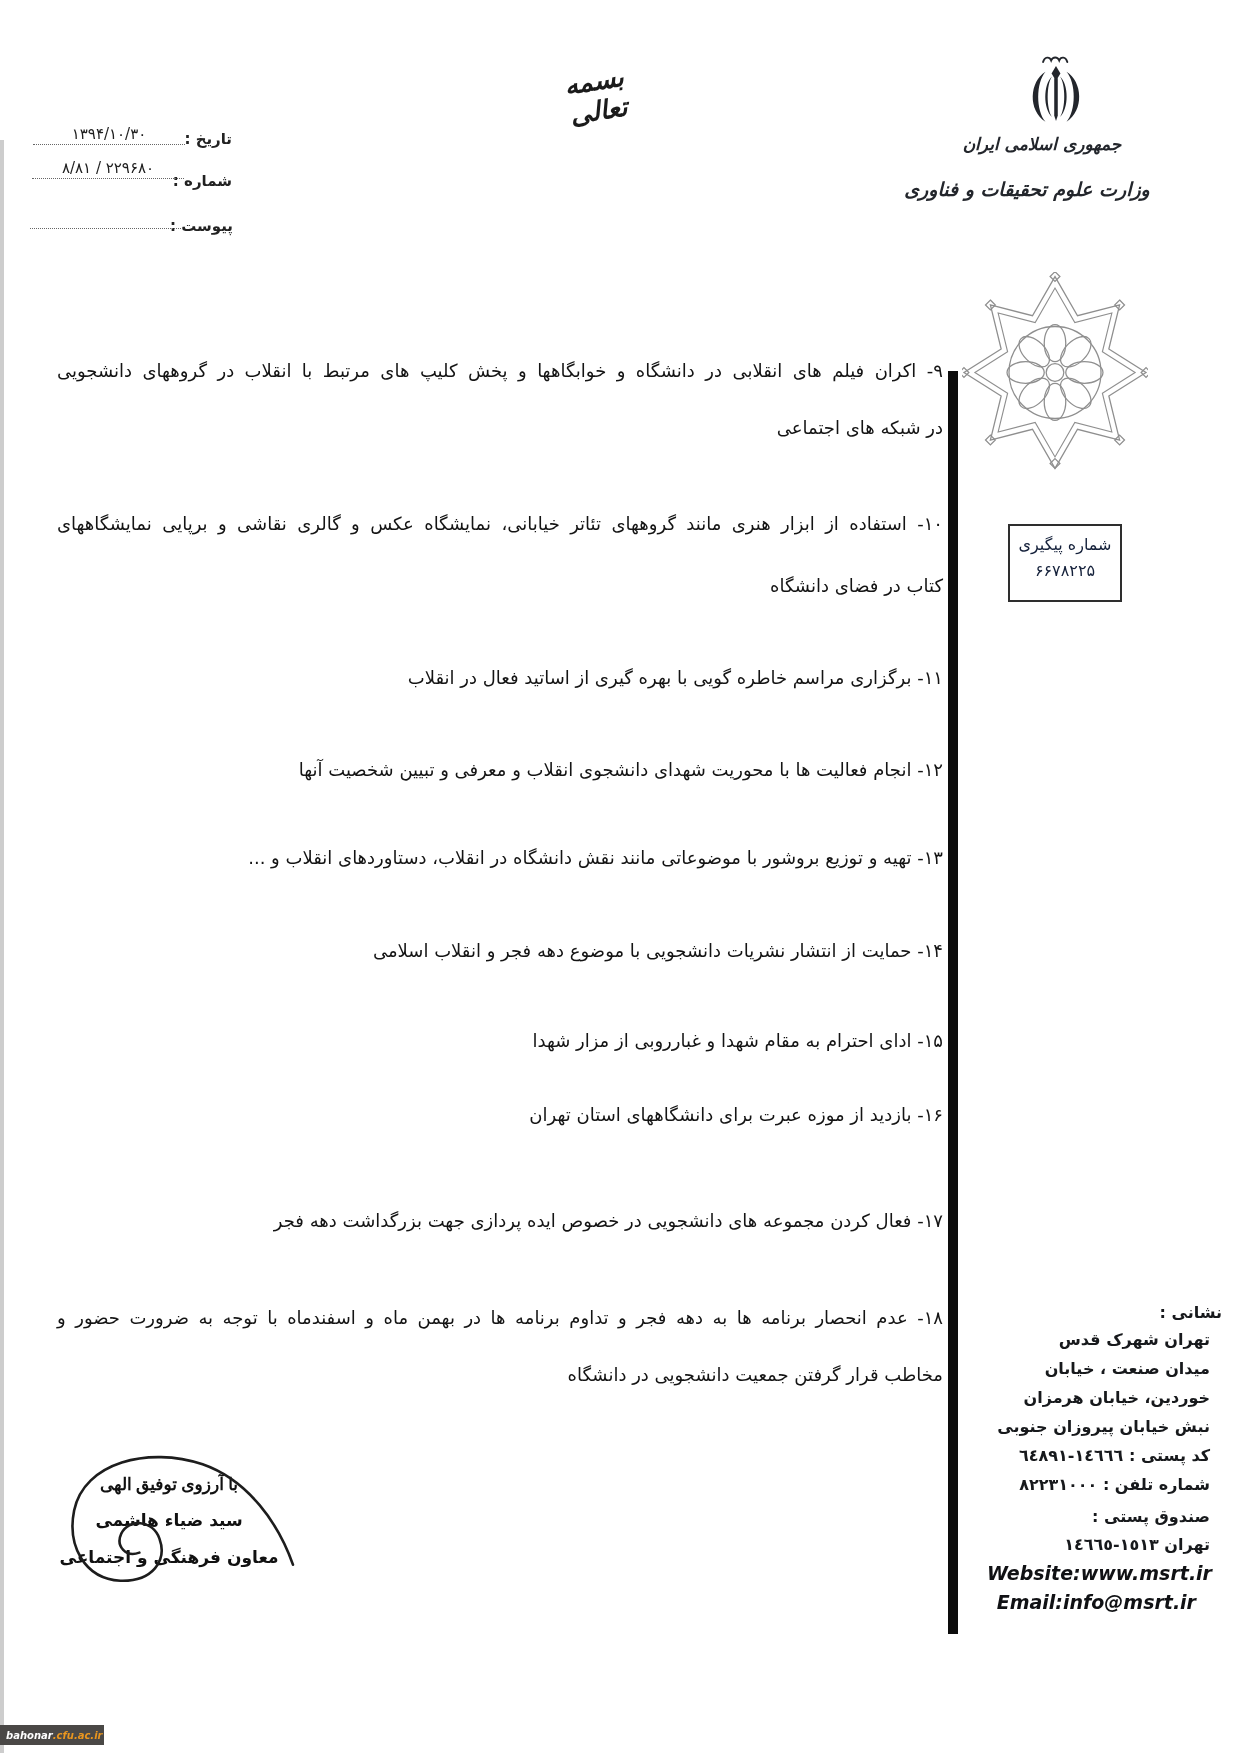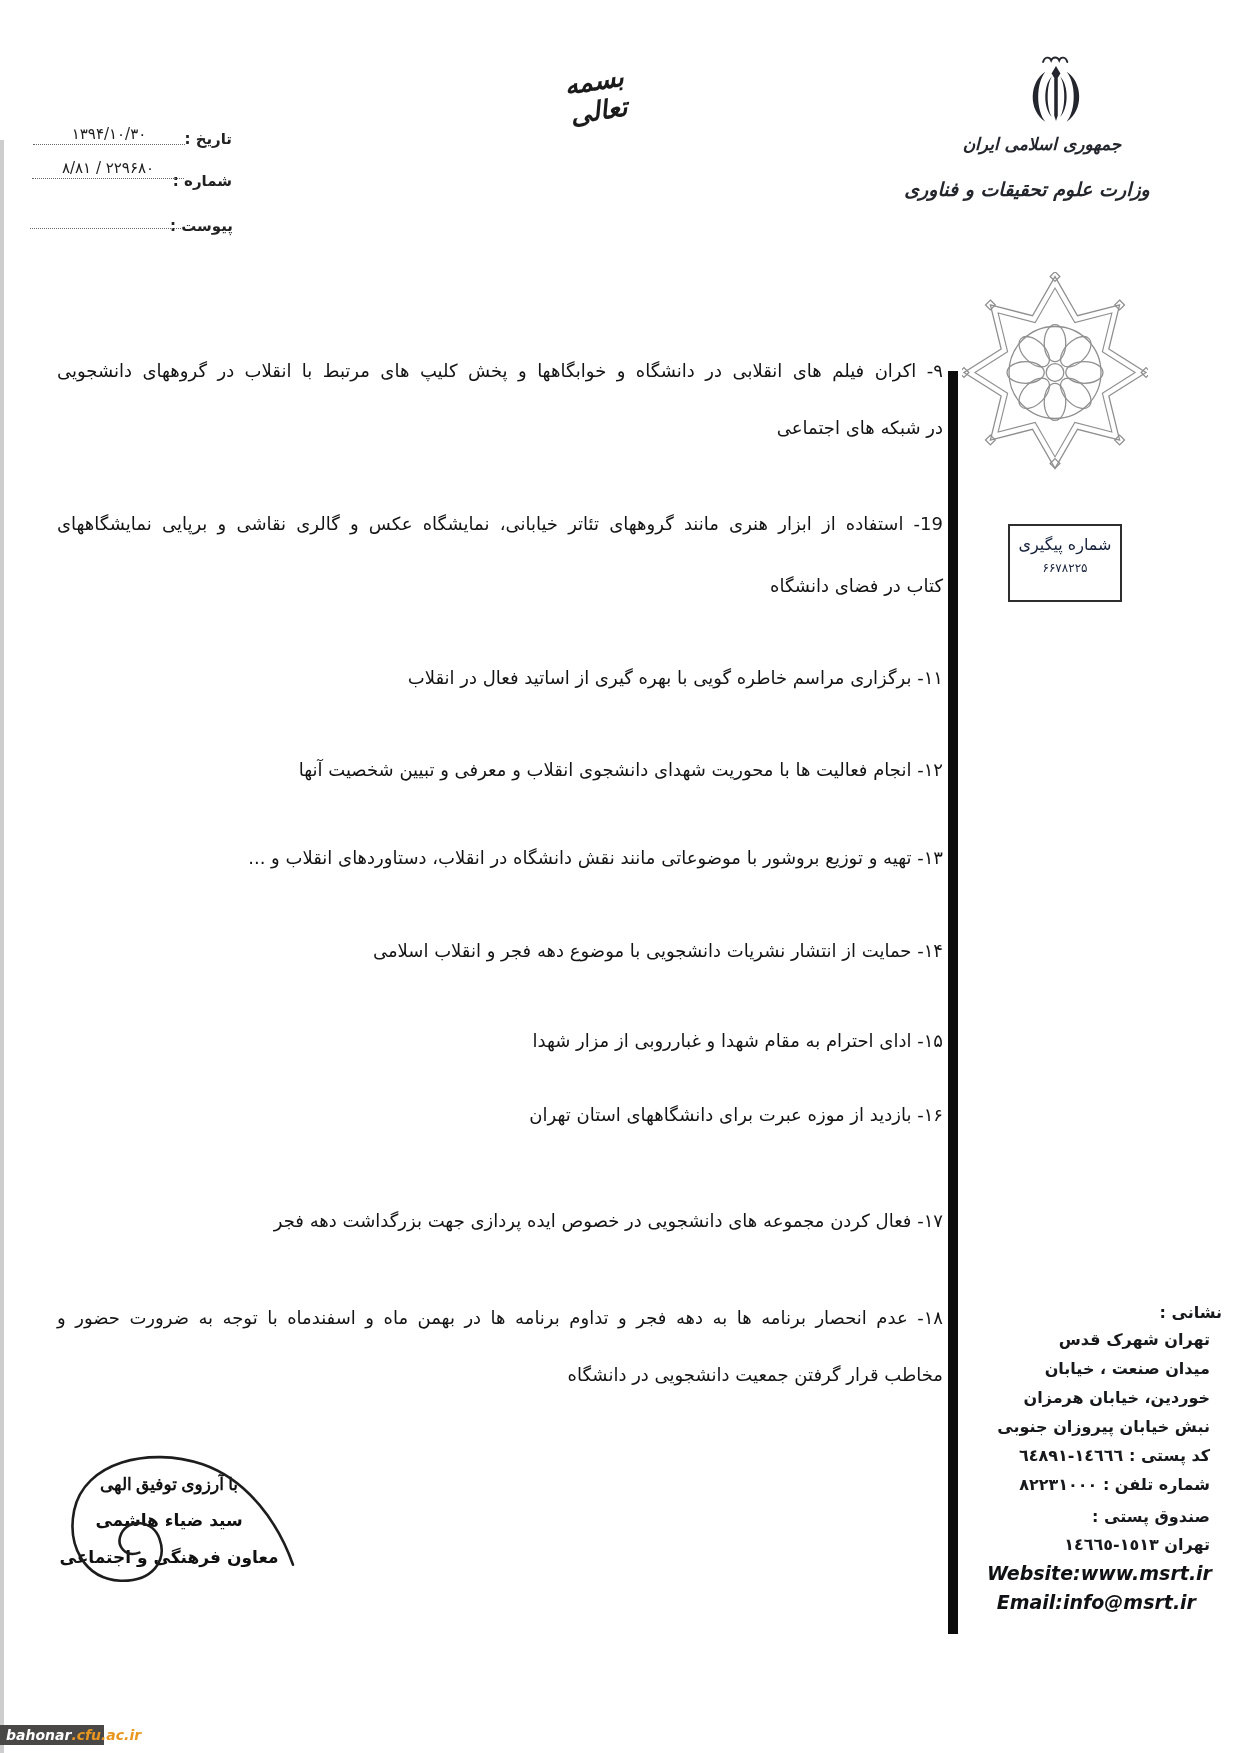--- a/index.html
+++ b/index.html
@@ -43,21 +43,21 @@
   .dotline{border-top:1px dotted #666;height:0;}
   
   .ornament{left:962px;top:272px;width:186px;height:201px;}
   .vbar{left:948px;top:371px;width:10px;height:1263px;background:#0c0c0c;}
   
   .tracking{
     left:1008px;top:524px;width:110px;height:74px;
     border:2px solid #2e2e2e;text-align:center;direction:rtl;
   }
   .tracking .t1{margin-top:9px;font-size:16px;color:#14203a;}
-  .tracking .t2{margin-top:7px;font-size:12px;color:#14203a;letter-spacing:1px;}
+  .tracking .t2{margin-top:7px;font-size:16px;color:#14203a;letter-spacing:1px;}
   
   .bline{
     position:absolute;right:297px;height:32px;line-height:30px;
     font-size:18px;direction:rtl;text-align:right;color:#141414;
     white-space:nowrap;
   }
   .bline.jline{
     left:57px;right:297px;white-space:normal;
     text-align:justify;text-align-last:justify;
   }
@@ -76,21 +76,21 @@
   .addr-en{
     position:absolute;height:26px;line-height:24px;
     font-size:19px;font-weight:bold;font-style:italic;
     color:#101114;white-space:nowrap;direction:ltr;
   }
   
   .watermark{
     left:0;top:1725px;width:104px;height:20px;
     background:#4a4846;display:flex;align-items:center;
     padding-left:6px;box-sizing:border-box;
-    font-size:14px;font-weight:bold;font-style:italic;white-space:nowrap;
+    font-size:10px;font-weight:bold;font-style:italic;white-space:nowrap;
   }
   .wm-site{color:#ffffff;}
   .wm-domain{color:#e9961f;}
   svg{display:block;}
 </style>
 </head>
 <body>
 
 <div class="page">
 
@@ -148,21 +148,21 @@
 
   <div class="abs vbar"></div>
 
   <div class="abs tracking">
     <div class="t1">شماره پیگیری</div>
     <div class="t2">۶۶۷۸۲۲۵</div>
   </div>
 
   <div class="bline jline" style="top:356px;">۹- اکران فیلم های انقلابی در دانشگاه و خوابگاهها و پخش کلیپ های مرتبط با انقلاب در گروههای دانشجویی</div>
   <div class="bline" style="top:413px;">در شبکه های اجتماعی</div>
-  <div class="bline jline" style="top:509px;">19- استفاده از ابزار هنری مانند گروههای تئاتر خیابانی، نمایشگاه عکس و گالری نقاشی و برپایی نمایشگاههای</div>
+  <div class="bline jline" style="top:509px;">۱۰- استفاده از ابزار هنری مانند گروههای تئاتر خیابانی، نمایشگاه عکس و گالری نقاشی و برپایی نمایشگاههای</div>
   <div class="bline" style="top:571px;">کتاب در فضای دانشگاه</div>
   <div class="bline" style="top:663px;">۱۱- برگزاری مراسم خاطره گویی با بهره گیری از اساتید فعال در انقلاب</div>
   <div class="bline" style="top:755px;">۱۲- انجام فعالیت ها با محوریت شهدای دانشجوی انقلاب و معرفی و تبیین شخصیت آنها</div>
   <div class="bline" style="top:843px;">۱۳- تهیه و توزیع بروشور با موضوعاتی مانند نقش دانشگاه در انقلاب، دستاوردهای انقلاب و ...</div>
   <div class="bline" style="top:936px;">۱۴- حمایت از انتشار نشریات دانشجویی با موضوع دهه فجر و انقلاب اسلامی</div>
   <div class="bline" style="top:1026px;">۱۵- ادای احترام به مقام شهدا و غبارروبی از مزار شهدا</div>
   <div class="bline" style="top:1100px;text-align:right;">۱۶- بازدید از موزه عبرت برای دانشگاههای استان تهران</div>
   <div class="bline" style="top:1206px;">۱۷- فعال کردن مجموعه های دانشجویی در خصوص ایده پردازی جهت بزرگداشت دهه فجر</div>
   <div class="bline jline" style="top:1291px;margin-top:12px;">۱۸- عدم انحصار برنامه ها به دهه فجر و تداوم برنامه ها در بهمن ماه و اسفندماه با توجه به ضرورت حضور و</div>
   <div class="bline" style="top:1360px;">مخاطب قرار گرفتن جمعیت دانشجویی در دانشگاه</div>

